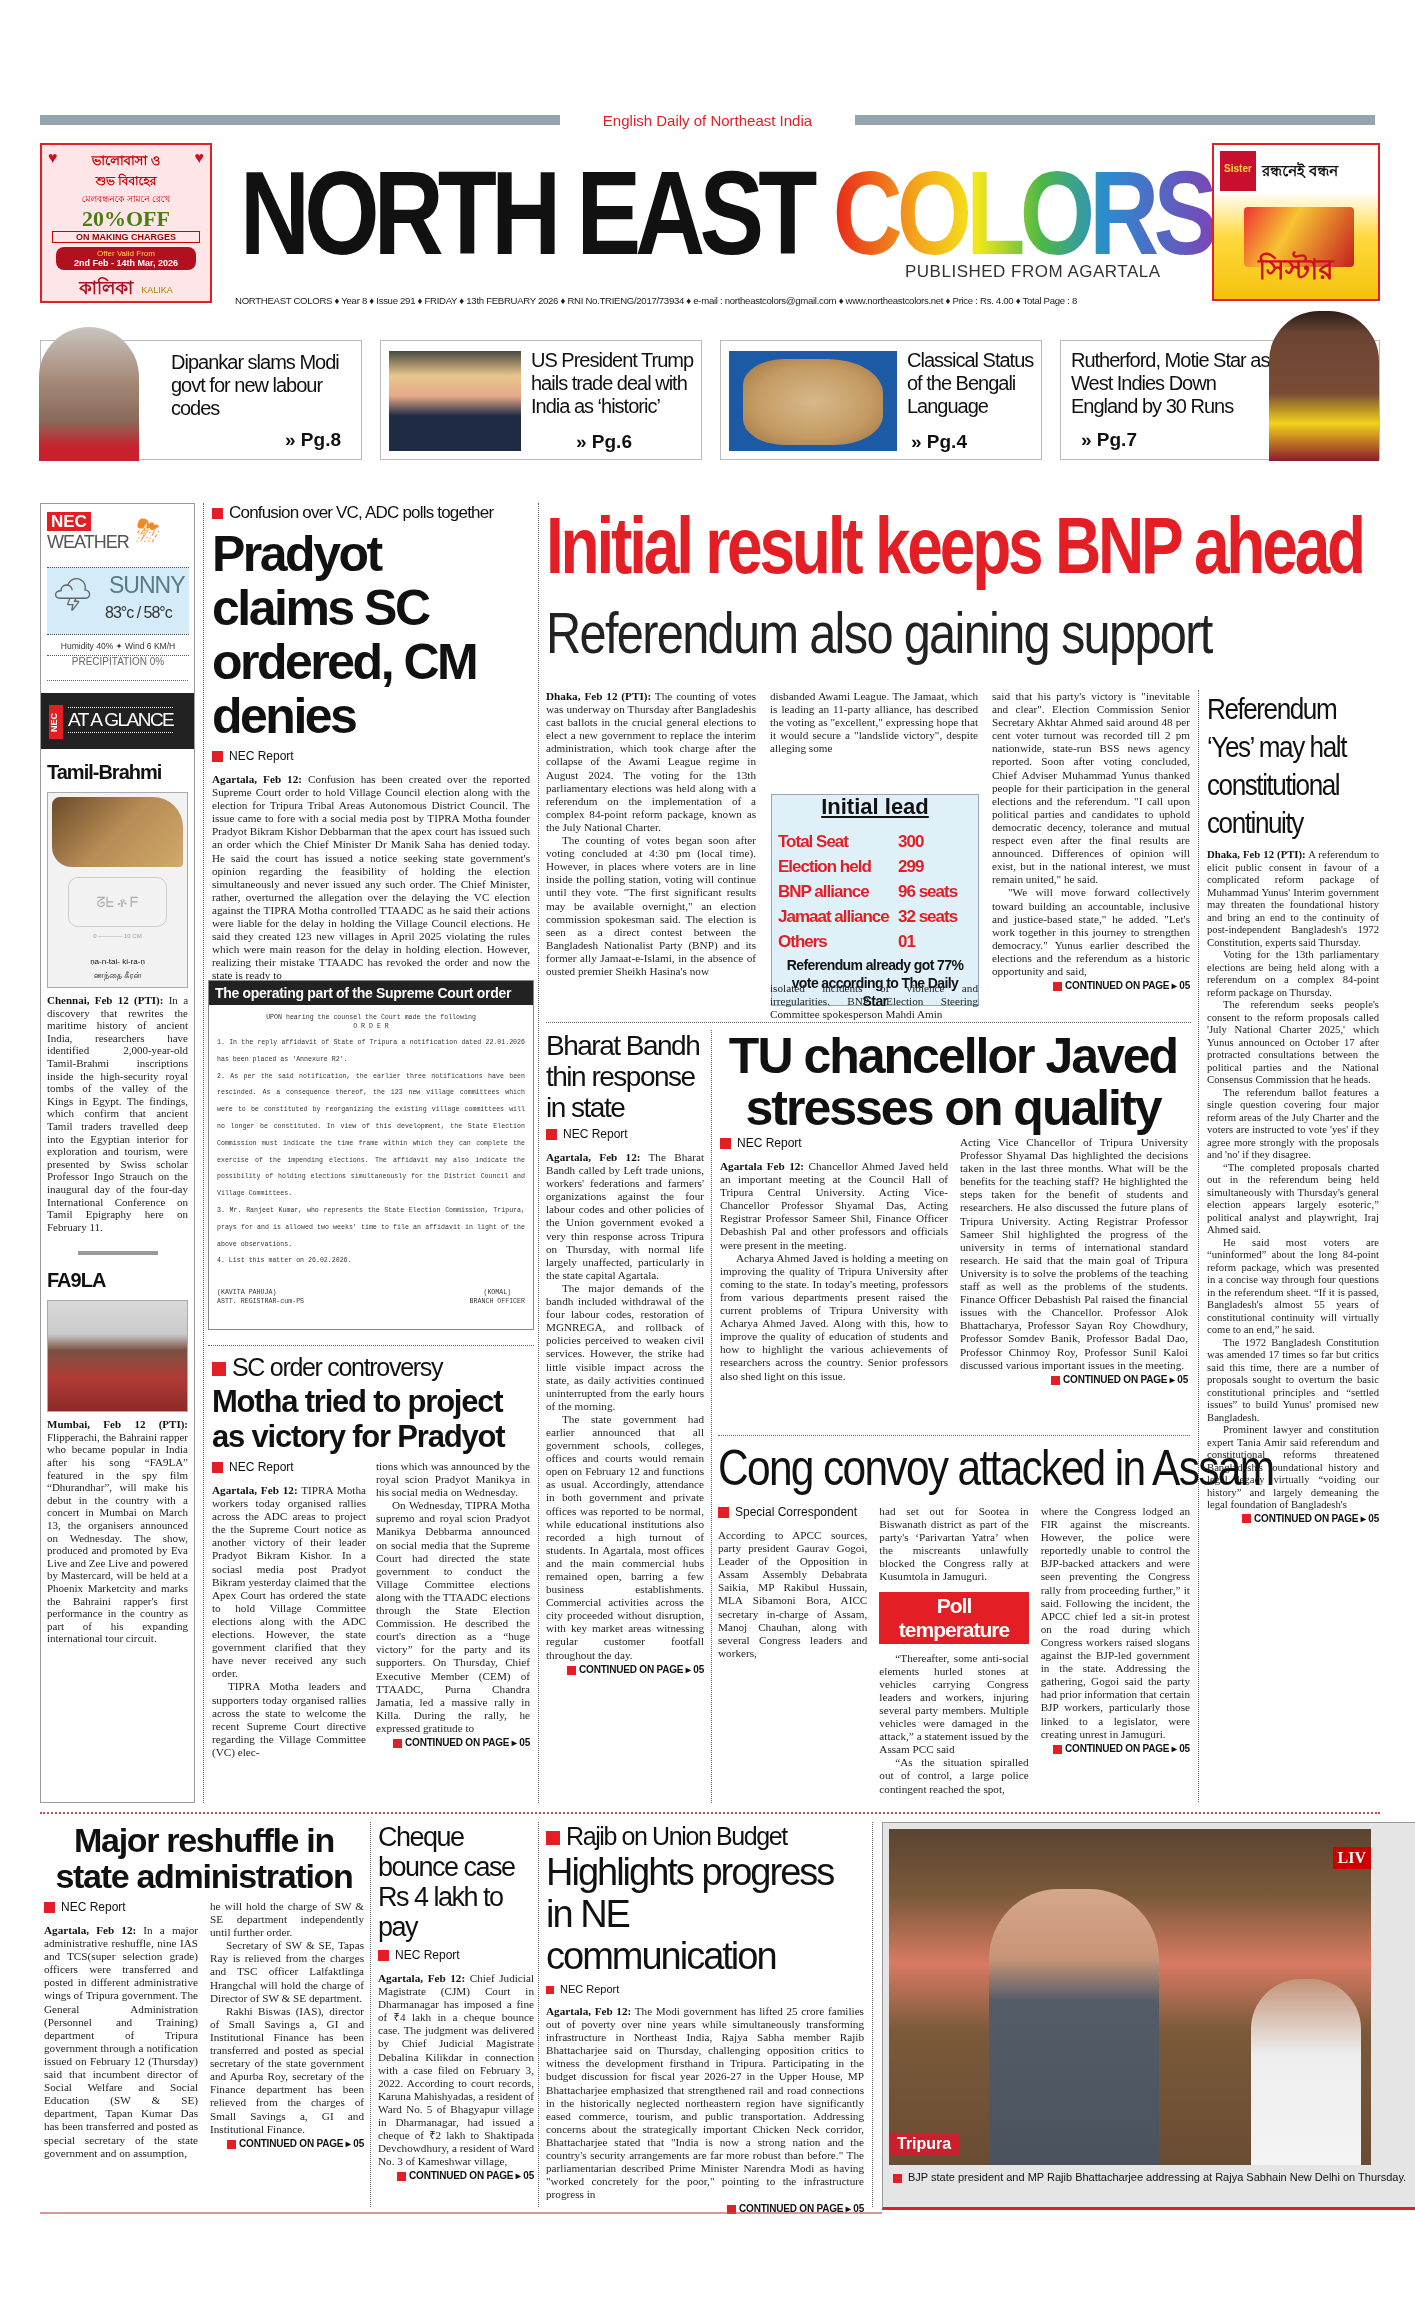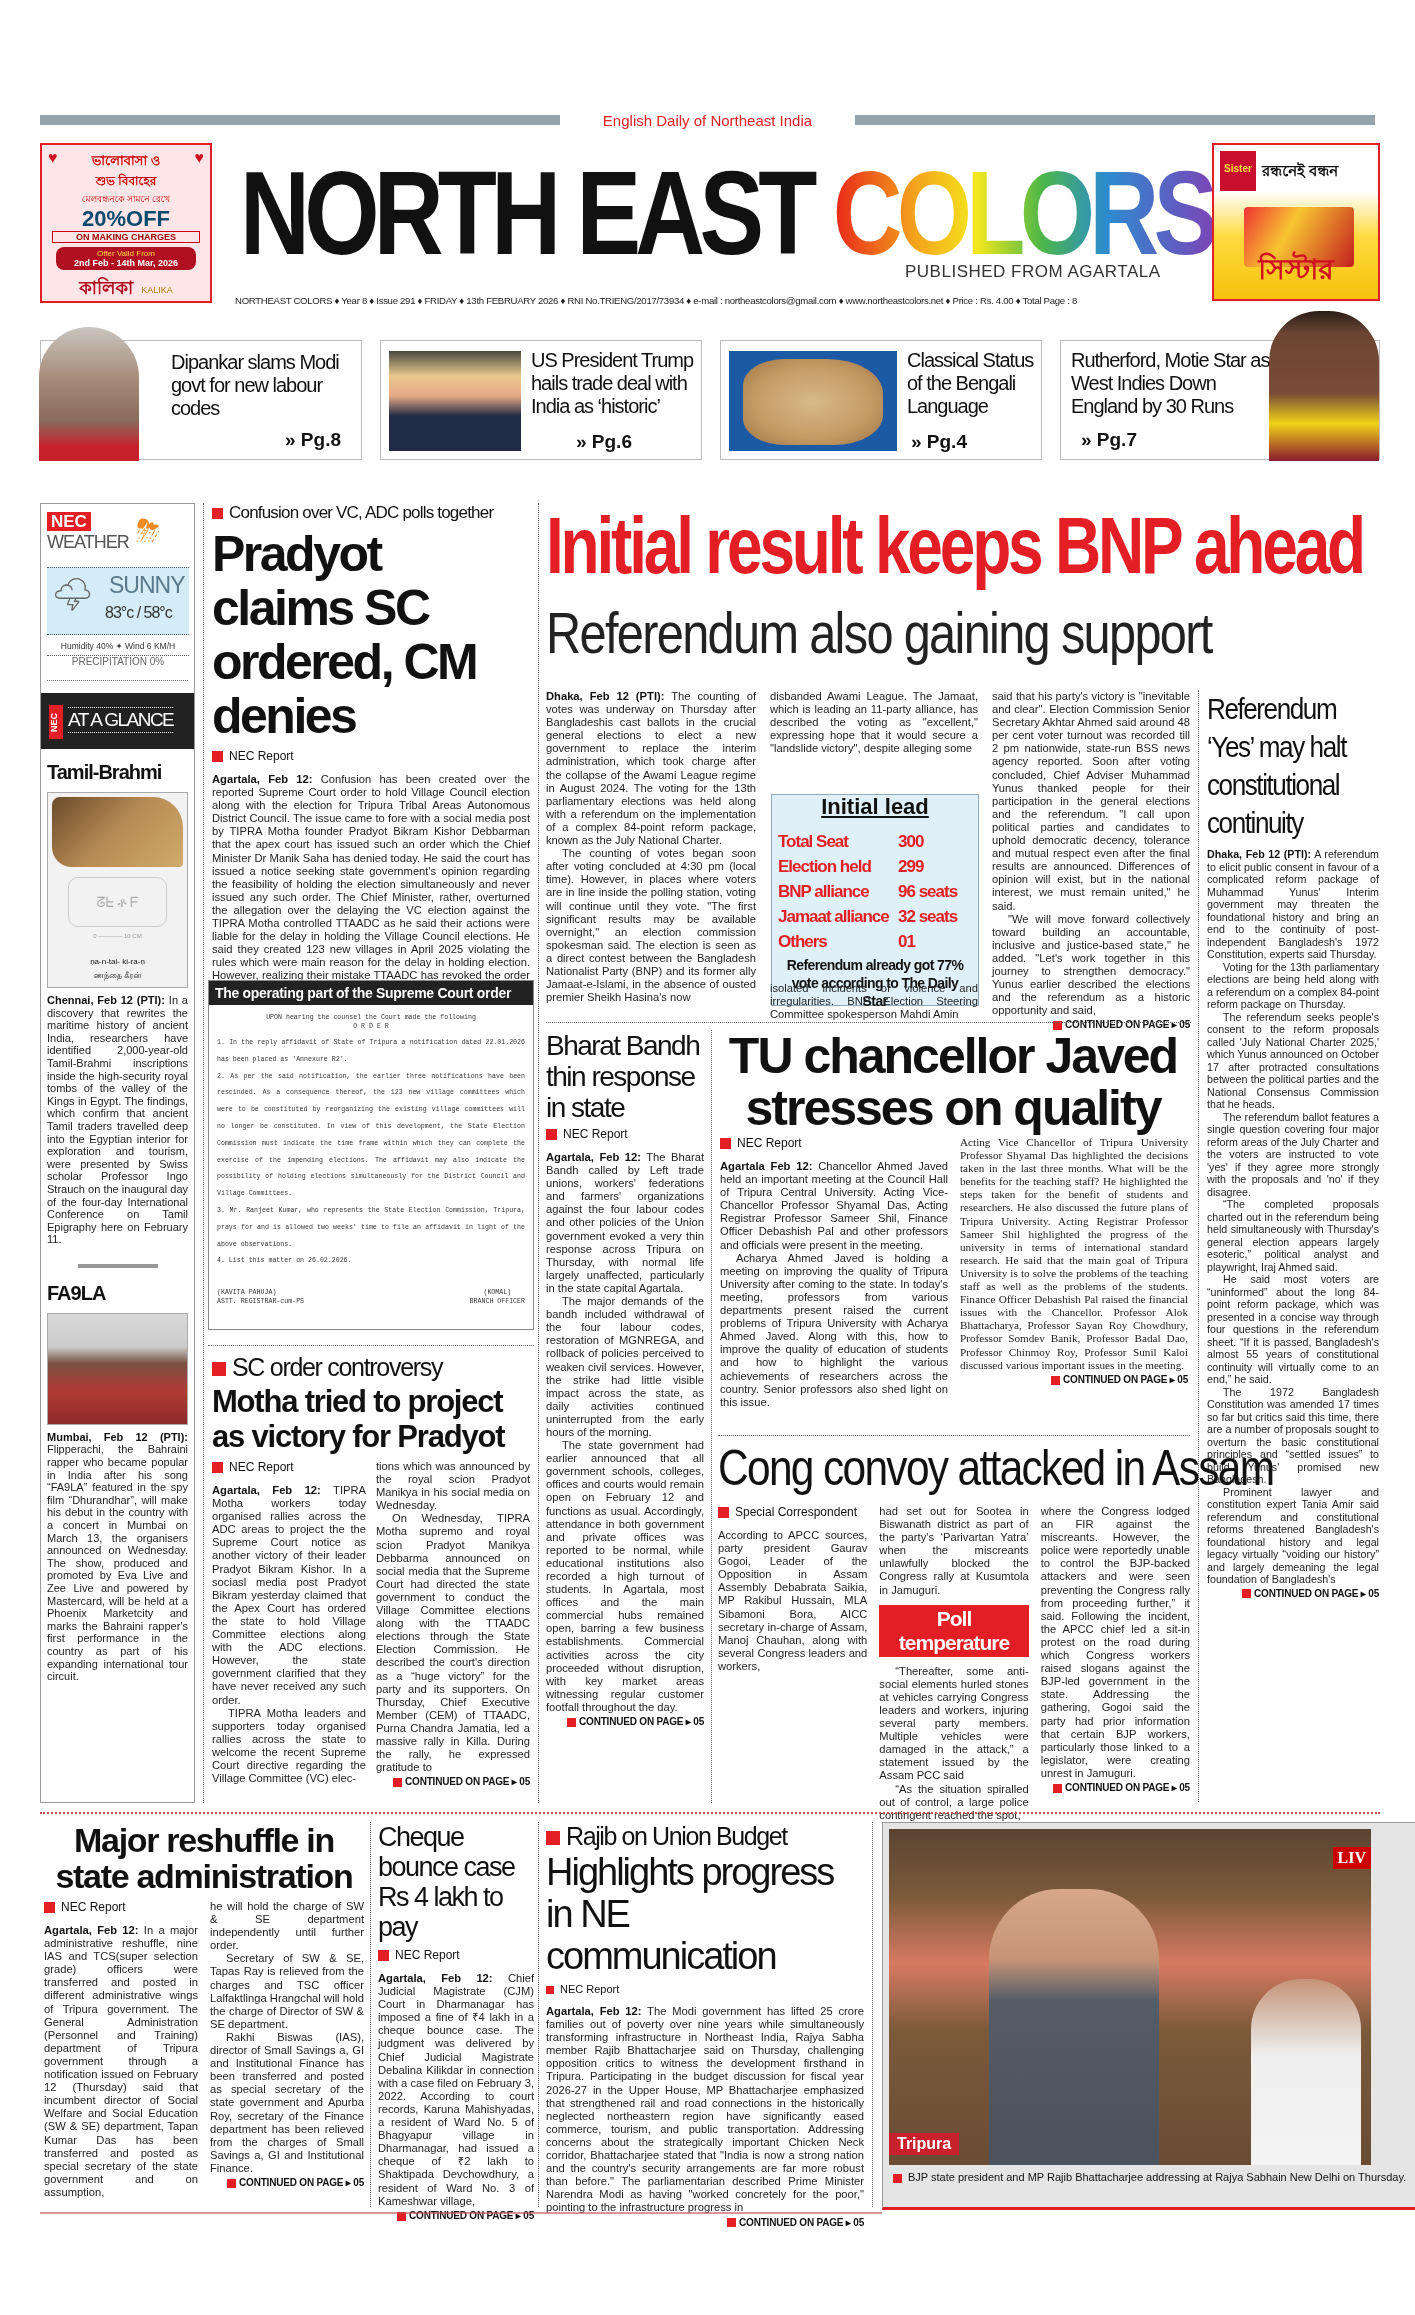--- a/index.html
+++ b/index.html
@@ -1,20 +1,20 @@
 <!DOCTYPE html>
 <html><head>
 <meta charset="utf-8">
 <style>
 *{box-sizing:border-box;margin:0;padding:0}
 body{width:1415px;height:2315px;background:#fff;font-family:"Liberation Serif",serif;color:#111;position:relative;overflow:hidden}
 .abs{position:absolute}
 .cond{font-family:"Liberation Sans",sans-serif;transform-origin:left top}
 .sq{display:inline-block;width:11px;height:11px;background:#e31e24;margin-right:6px;vertical-align:middle}
-.body{font-family:Liberation Sans, sans-serif;font-size:11.2px;line-height:13.1px;text-align:justify;color:#222}
+.body{font-family:Liberation Serif, serif;font-size:11.2px;line-height:13.1px;text-align:justify;color:#222}
 .body b{font-weight:bold;color:#111}
 .body p{text-indent:0}
 .body p+p{text-indent:16px}
 .byline{font-family:"Liberation Sans",sans-serif;font-size:12px;margin:6px 0 10px;color:#111}
 .cont{font-family:"Liberation Sans",sans-serif;font-size:10px;font-weight:bold;text-align:right;margin-top:2px;letter-spacing:-.2px}
 .cont .sq{width:9px;height:9px;margin-right:3px}
 .vdot{border-left:1px dotted #666}
 .hdot{border-top:1px dotted #666}
 .teaser{border:1px solid #bbb;background:#fff}
 .photo{background:#bbb}
@@ -25,21 +25,21 @@
 <div class="abs" style="left:40px;top:115px;width:520px;height:10px;background:#95a5ad"></div>
 <div class="abs" style="left:855px;top:115px;width:520px;height:10px;background:#95a5ad"></div>
 <div class="abs" style="left:560px;top:112px;width:295px;text-align:center;font-family:'Liberation Sans',sans-serif;font-size:15px;color:#e31e24">English Daily of Northeast India</div>
 
 <div class="abs" style="left:40px;top:143px;width:172px;height:160px;border:2px solid #e31e24;background:#fde5e8;text-align:center;font-family:'Liberation Sans',sans-serif;overflow:hidden">
   <div style="position:absolute;left:6px;top:4px;color:#d01020;font-size:16px">♥</div>
   <div style="position:absolute;right:6px;top:4px;color:#d01020;font-size:16px">♥</div>
   <div style="font-size:13px;color:#c00;font-weight:bold;margin-top:6px">ভালোবাসা ও</div>
   <div style="font-size:12px;color:#c00;font-weight:bold">শুভ বিবাহের</div>
   <div style="font-size:9px;color:#c00">মেলবন্ধনকে সামনে রেখে</div>
-  <div style="font-size:22px;color:#0c4a6e;font-weight:bold;font-family:Liberation Sans, sans-serif;line-height:24px">20%OFF</div>
+  <div style="font-size:22px;color:#4d7c0f;font-weight:bold;font-family:Liberation Serif, serif;line-height:24px">20%OFF</div>
   <div style="font-size:9px;color:#900;font-weight:bold;border:1px solid #c00;margin:0 10px">ON MAKING CHARGES</div>
   <div style="background:#b01020;color:#fff;border-radius:8px;margin:4px 14px;padding:2px">
     <div style="font-size:8px;color:#ffd84a">Offer Valid From</div>
     <div style="font-size:9px;font-weight:bold">2nd Feb - 14th Mar, 2026</div>
   </div>
   <div style="display:flex;justify-content:center;gap:8px;align-items:center">
     <span style="font-size:18px;color:#b01020;font-weight:bold">কালিকা</span>
     <span style="font-size:9px;color:#b08000">KALIKA</span>
   </div>
 </div>

